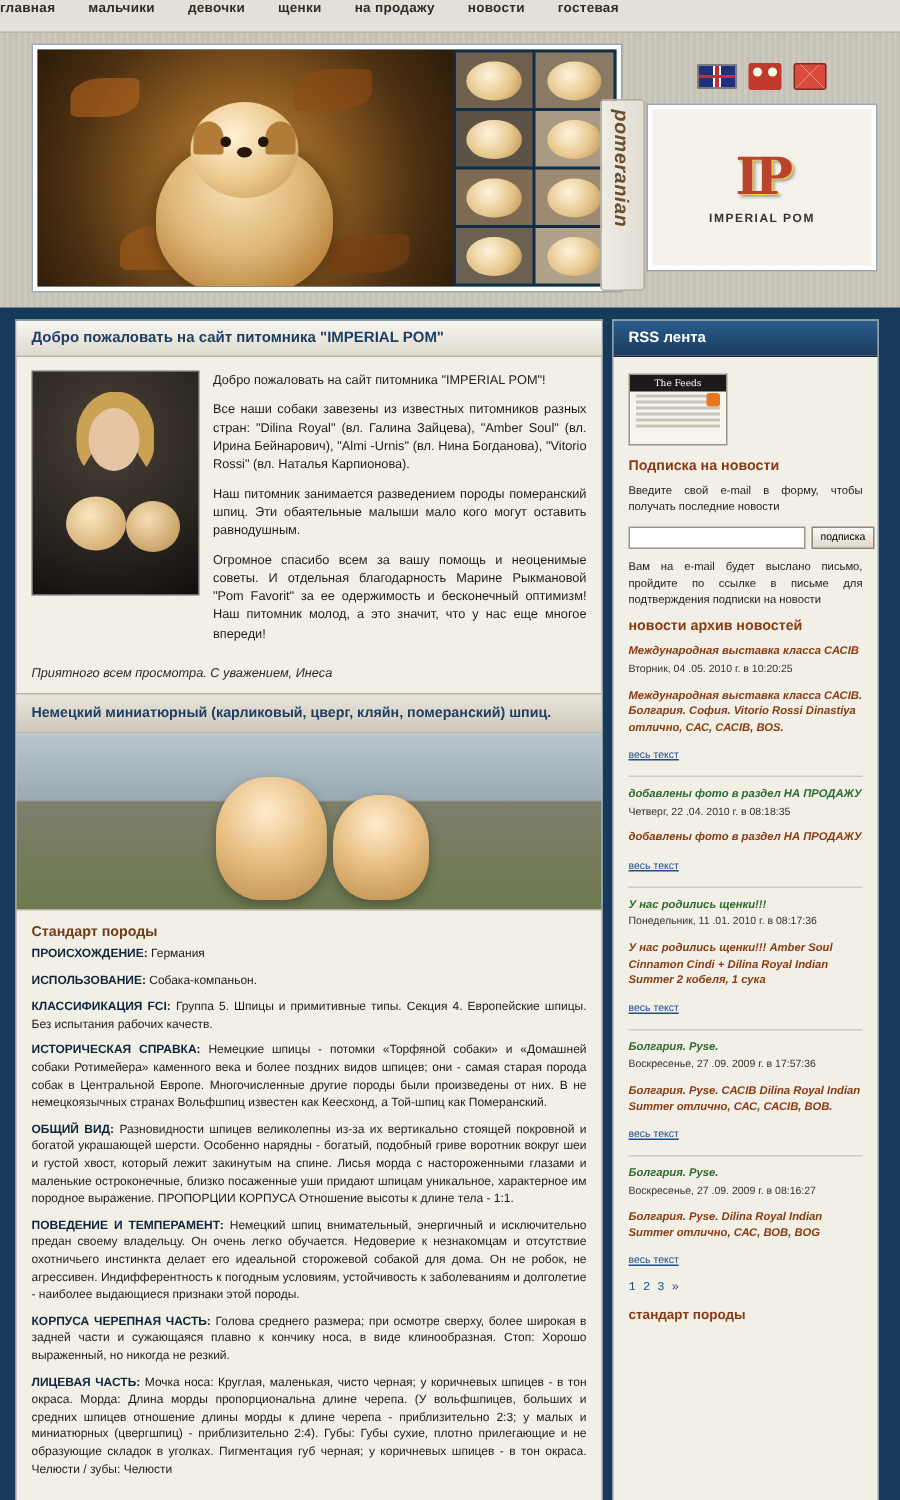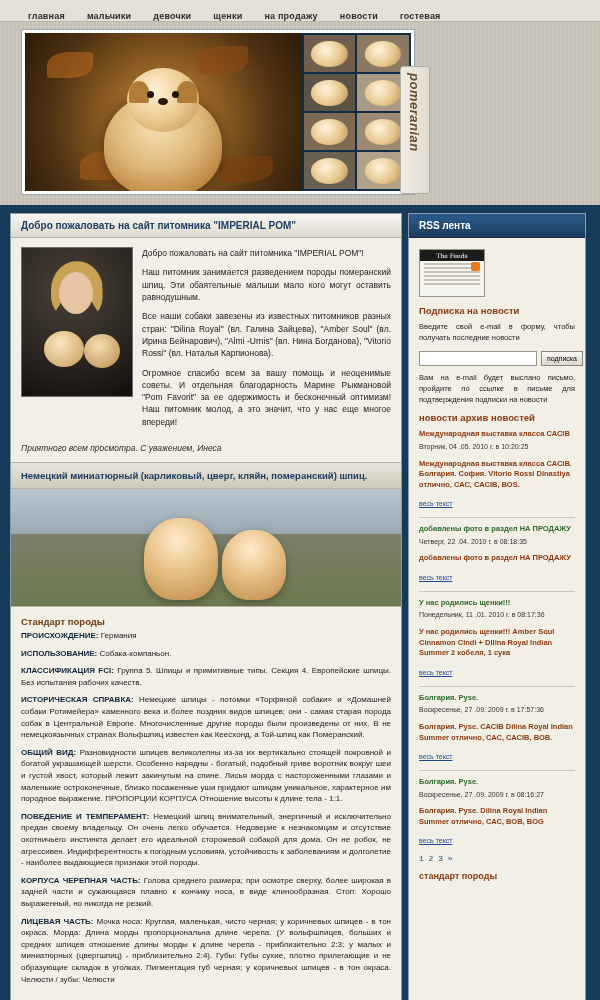--- a/index.html
+++ b/index.html
@@ -17,22 +17,21 @@
     background: linear-gradient(to bottom, #cfcabf 0px, #cfcabf 205px, #163a5a 205px, #163a5a 1000px);
     overflow: hidden;
   }
 
   
   .topbar {
     height: 22px;
     background: #e3e0d8;
     border-bottom: 1px solid #b9b4a8;
     display: flex;
-    align-items: flex-end;
-    padding-left: 28px;
+    align-items: flex-start;
     gap: 22px;
   }
   .topbar a {
     font-size: 9px;
     font-weight: bold;
     color: #2d2d2d;
     text-decoration: none;
     letter-spacing: .2px;
   }
 
@@ -405,20 +404,21 @@
     padding: 0 5px;
     cursor: pointer;
   }
   .news-item { margin-bottom: 7px; }
   .news-title {
     font-size: 7.5px;
     font-weight: bold;
     color: #8a3a10;
     line-height: 1.4;
     margin-bottom: 2px;
+    font-style: italic;
   }
   .news-title.green { color: #2d6a2d; }
   .news-date {
     font-size: 7px;
     color: #333;
     line-height: 1.4;
   }
   .news-more {
     font-size: 7px;
     color: #1d4e8f;
@@ -494,40 +494,51 @@
         <div class="thumb" style="background:#b0a18a">
             <div class="p"></div>
           </div>
       </div>
     </div>
 
     <div class="vertical-title">
       <span>pomeranian</span>
     </div>
 
+    <div class="header-right">
+      <div class="flagrow">
+        <div class="flag-uk"></div>
+        <div class="icon-people"></div>
+        <div class="icon-mail"></div>
+      </div>
+      <div class="logo-box">
+        <div class="logo-mono">IP</div>
+        <div class="logo-sub">IMPERIAL POM</div>
+      </div>
+    </div>
 
   </div>
 
   <div class="content">
 
     <div class="col-main">
       <div class="panel-head">Добро пожаловать на сайт питомника "IMPERIAL POM"</div>
 
       <div class="panel-body">
         <div class="intro">
           <div class="portrait">
             <div class="hair"></div>
               <div class="face"></div>
             <div class="pup"></div>
               <div class="pup2"></div>
           </div>
           <div class="intro-text">
             <p>Добро пожаловать на сайт питомника "IMPERIAL POM"!</p>
+            <p>Все наши собаки завезены из известных питомников разных стран: "Dilina Royal" (вл. Галина Зайцева), "Amber Soul" (вл. Ирина Бейнарович), "Almi -Urnis" (вл. Нина Богданова), "Vitorio Rossi" (вл. Наталья Карпионова).</p>
             <p>Наш питомник занимается разведением породы померанский шпиц. Эти обаятельные малыши мало кого могут оставить равнодушным.</p>
-            <p>Все наши собаки завезены из известных питомников разных стран: "Dilina Royal" (вл. Галина Зайцева), "Amber Soul" (вл. Ирина Бейнарович), "Almi -Urnis" (вл. Нина Богданова), "Vitorio Rossi" (вл. Наталья Карпионова).</p>
             <p>Огромное спасибо всем за вашу помощь и неоценимые советы. И отдельная благодарность Марине Рыкмановой "Pom Favorit" за ее одержимость и бесконечный оптимизм! Наш питомник молод, а это значит, что у нас еще многое впереди!</p>
           </div>
         </div>
         <div class="signature">Приятного всем просмотра. С уважением, Инеса</div>
       </div>
 
       <div class="breed-head">Немецкий миниатюрный (карликовый, цверг, кляйн, померанский) шпиц.</div>
       <div class="breed-photo">
         <div class="dogA"></div>
         <div class="dogB"></div>

